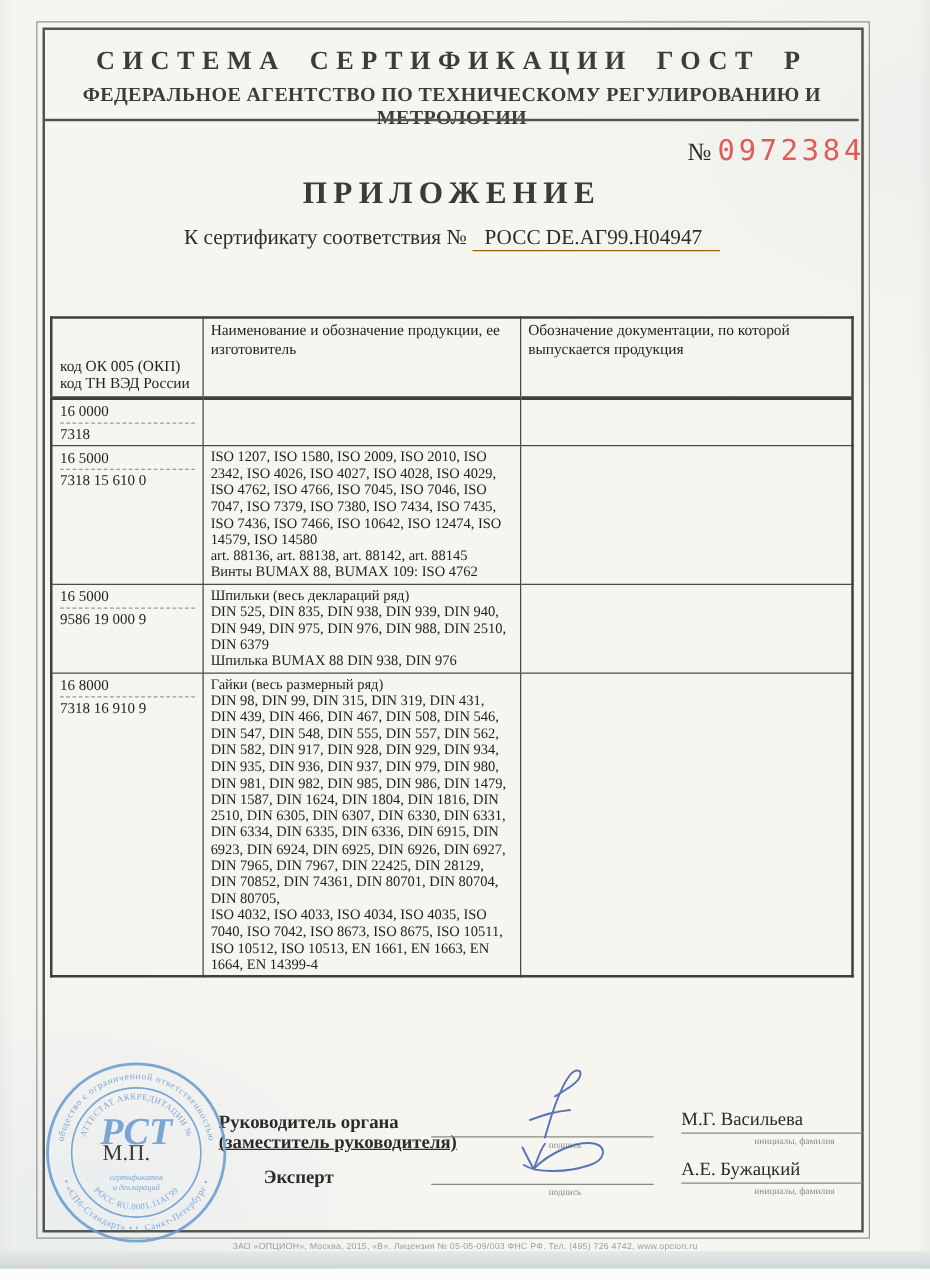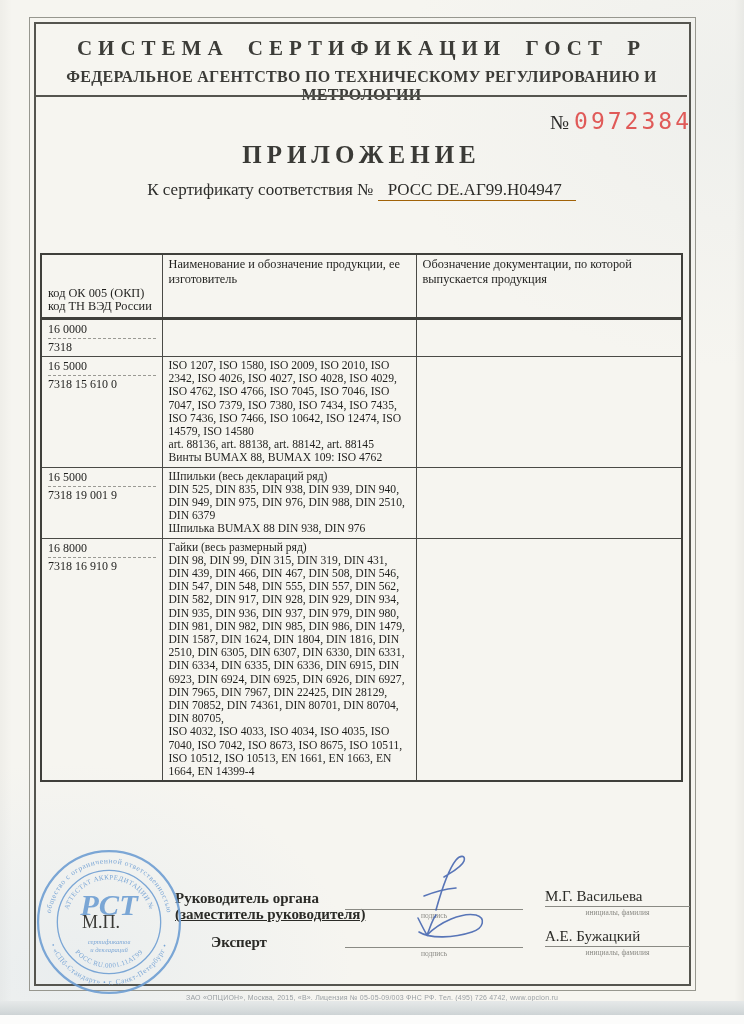--- a/index.html
+++ b/index.html
@@ -84,21 +84,21 @@
   th.hc2,th.hc3{text-align:center;vertical-align:middle;font-size:12.3px;line-height:15px;}
   td.c1{padding:1px 5px;font-size:12px;}
   .code1{border-bottom:1px dashed #9a9a94;padding:1px 0 2px 0;}
   .code2{padding:2px 0 0 0;}
   td.c2 div{margin:0;}
 
   
   .sig-label{position:absolute;font-weight:bold;font-size:15px;color:#2b2b27;}
   .sig-label.u{text-decoration:underline;}
   .sig-line{position:absolute;border-bottom:1px solid #8a8a84;}
-  .sig-caption{position:absolute;font-size:7.5px;color:#8a8a84;text-align:center;}
+  .sig-caption{position:absolute;font-size:7.5px;color:#8a8a84;text-align:center;padding-left:18px;}
   .sig-name{position:absolute;font-size:15px;color:#2b2b27;text-align:left;}
   .mp-mark{position:absolute;left:82px;top:912px;font-size:18px;color:#3a3a36;}
 
   
   .stamp{position:absolute;left:33px;top:846px;width:152px;height:152px;opacity:0.88;}
 
   
   .ink{position:absolute;left:378px;top:852px;width:150px;height:105px;}
 
   .imprint{
@@ -173,21 +173,21 @@
       <td class="c2">
         <div>ISO 1207, ISO 1580, ISO 2009, ISO 2010, ISO 2342, ISO 4026, ISO 4027, ISO 4028, ISO 4029, ISO 4762, ISO 4766, ISO 7045, ISO 7046, ISO 7047, ISO 7379, ISO 7380, ISO 7434, ISO 7435, ISO 7436, ISO 7466, ISO 10642, ISO 12474, ISO 14579, ISO 14580</div>
         <div>art. 88136, art. 88138, art. 88142, art. 88145</div>
         <div>Винты BUMAX 88, BUMAX 109: ISO 4762</div>
       </td>
       <td class="c3"></td>
     </tr>
     <tr style="height:68px;">
       <td class="c1">
         <div class="code1">16 5000</div>
-        <div class="code2">7318 19 001 9</div>
+        <div class="code2">9586 19 000 9</div>
       </td>
       <td class="c2">
         <div>Шпильки (весь деклараций ряд)</div>
         <div>DIN 525, DIN 835, DIN 938, DIN 939, DIN 940, DIN 949, DIN 975, DIN 976, DIN 988, DIN 2510, DIN 6379</div>
         <div>Шпилька BUMAX 88 DIN 938, DIN 976</div>
       </td>
       <td class="c3"></td>
     </tr>
     <tr style="height:223px;">
       <td class="c1">

